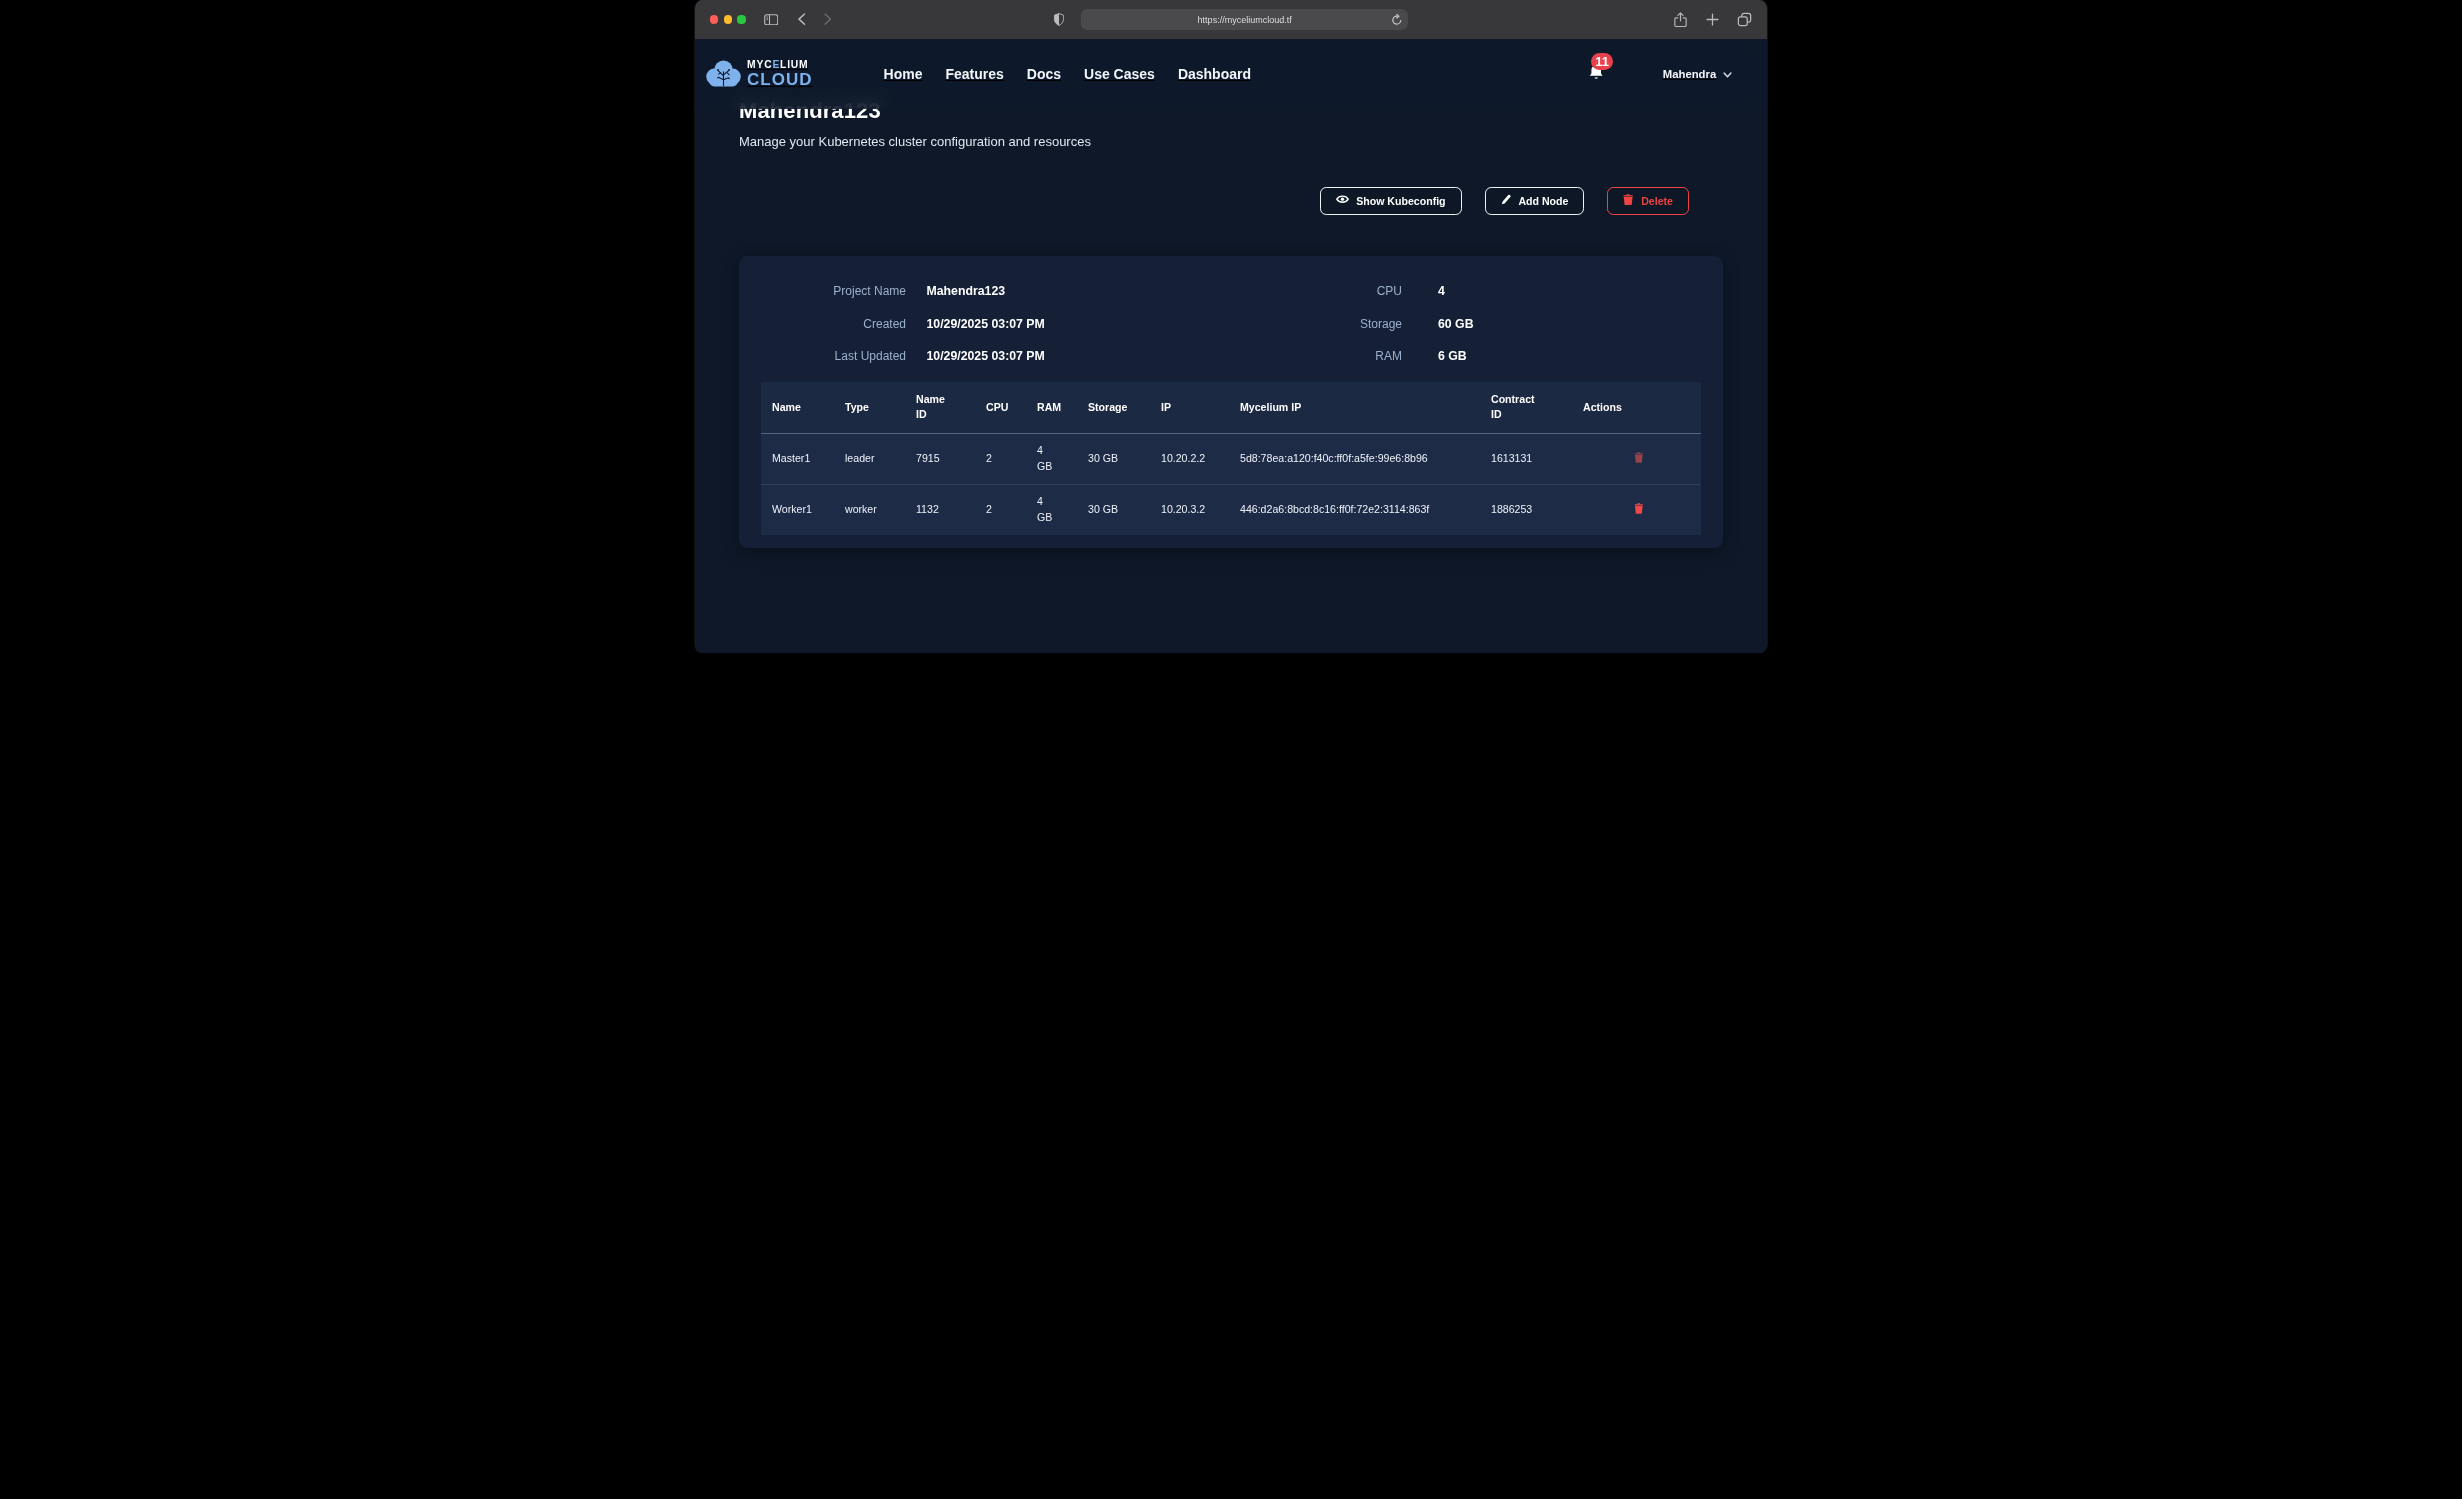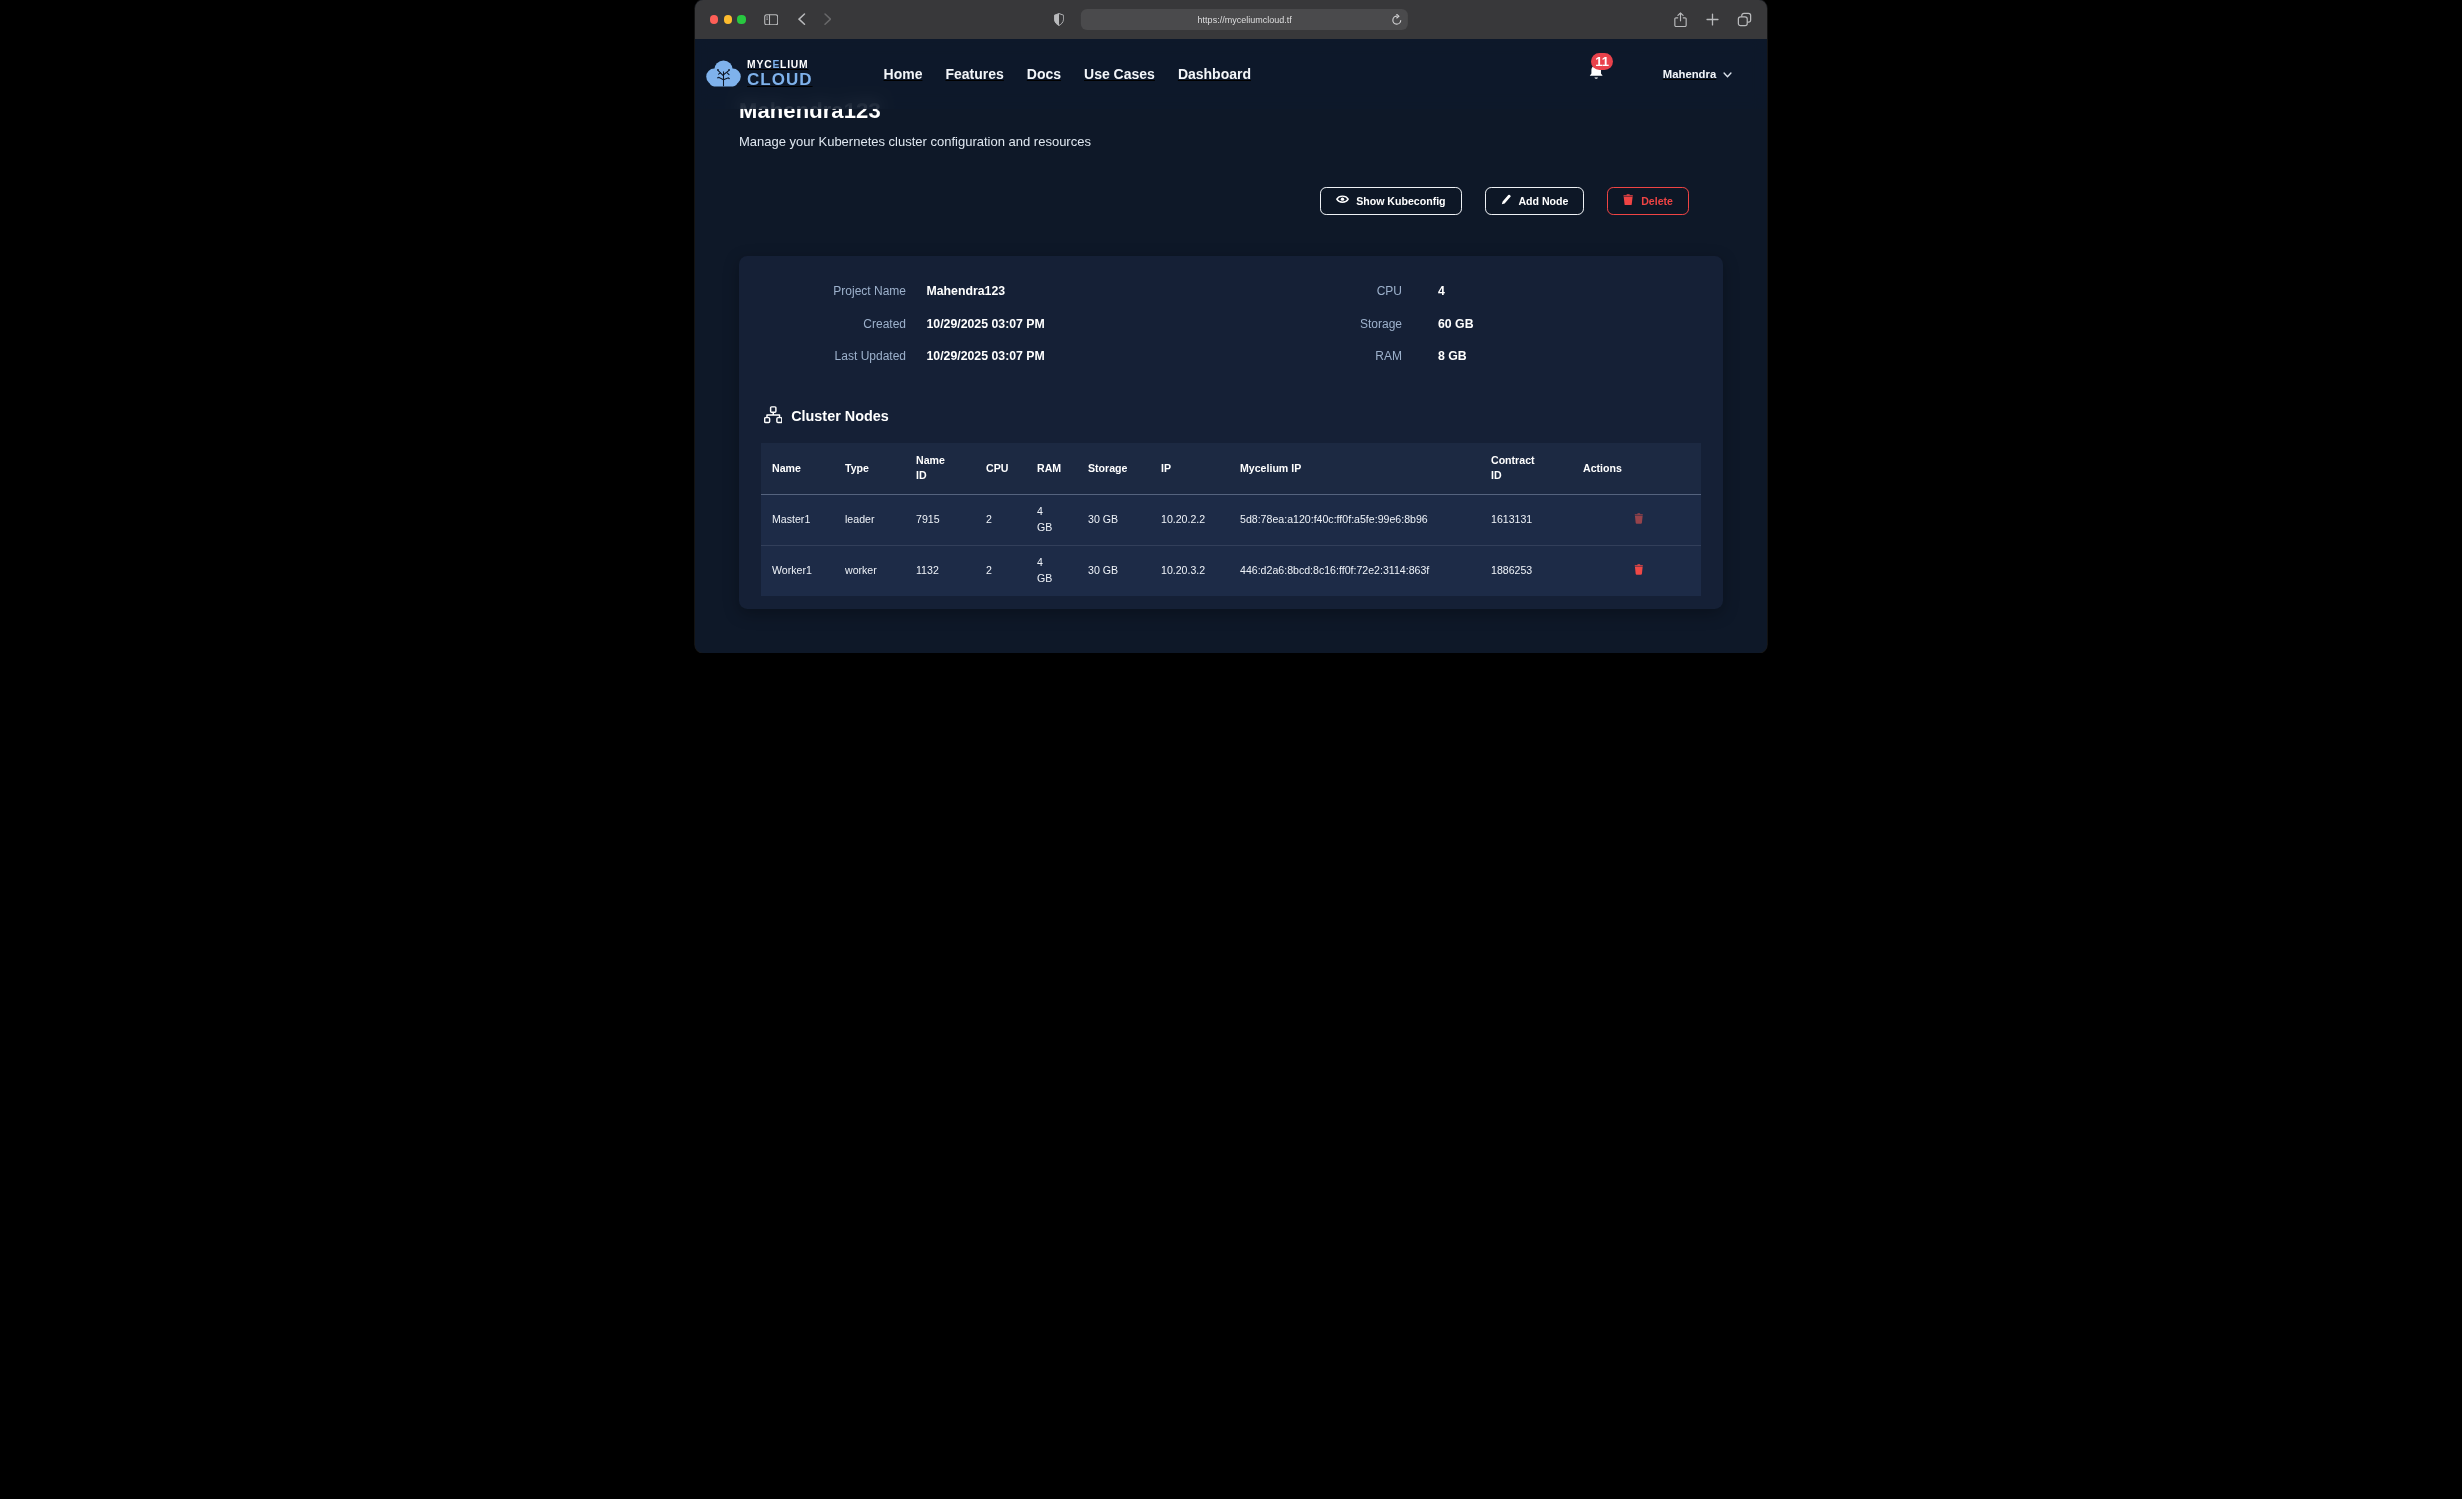--- a/index.html
+++ b/index.html
@@ -255,37 +255,25 @@
           <div class="info-row">
             <span class="info-label">CPU</span>
             <span class="info-value">4</span>
           </div>
           <div class="info-row">
             <span class="info-label">Storage</span>
             <span class="info-value">60 GB</span>
           </div>
           <div class="info-row">
             <span class="info-label">RAM</span>
-            <span class="info-value">8 GB</span>
+            <span class="info-value">6 GB</span>
           </div>
         </div>
       </div>
 
-      <div class="nodes-head">
-        <span>
-          <svg width="18.5" height="18" viewBox="0 0 28 27" fill="none" stroke="#fff" stroke-width="2.2" stroke-linejoin="round">
-            <rect x="10" y="1.2" width="8" height="8" rx="1.5"></rect>
-            <line x1="14" y1="9.2" x2="14" y2="13.5"></line>
-            <path d="M4.5 17.5 V13.5 H23.5 V17.5"></path>
-            <rect x="1" y="17.5" width="7.5" height="7.5" rx="1.5"></rect>
-            <rect x="19.5" y="17.5" width="7.5" height="7.5" rx="1.5"></rect>
-          </svg>
-        </span>
-        <h2>Cluster Nodes</h2>
-      </div>
 
       <table class="nodes">
         <colgroup>
           <col style="width:73px">
             <col style="width:71px">
             <col style="width:70px">
             <col style="width:51px">
             <col style="width:51px">
           <col style="width:73px">
             <col style="width:79px">

